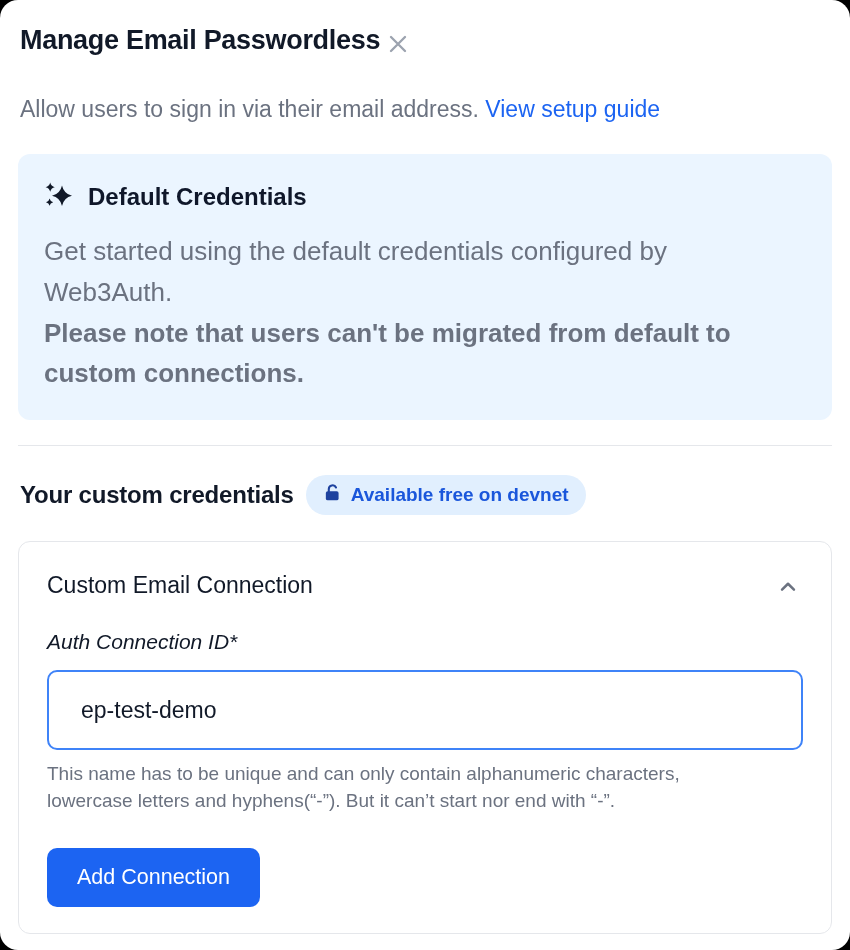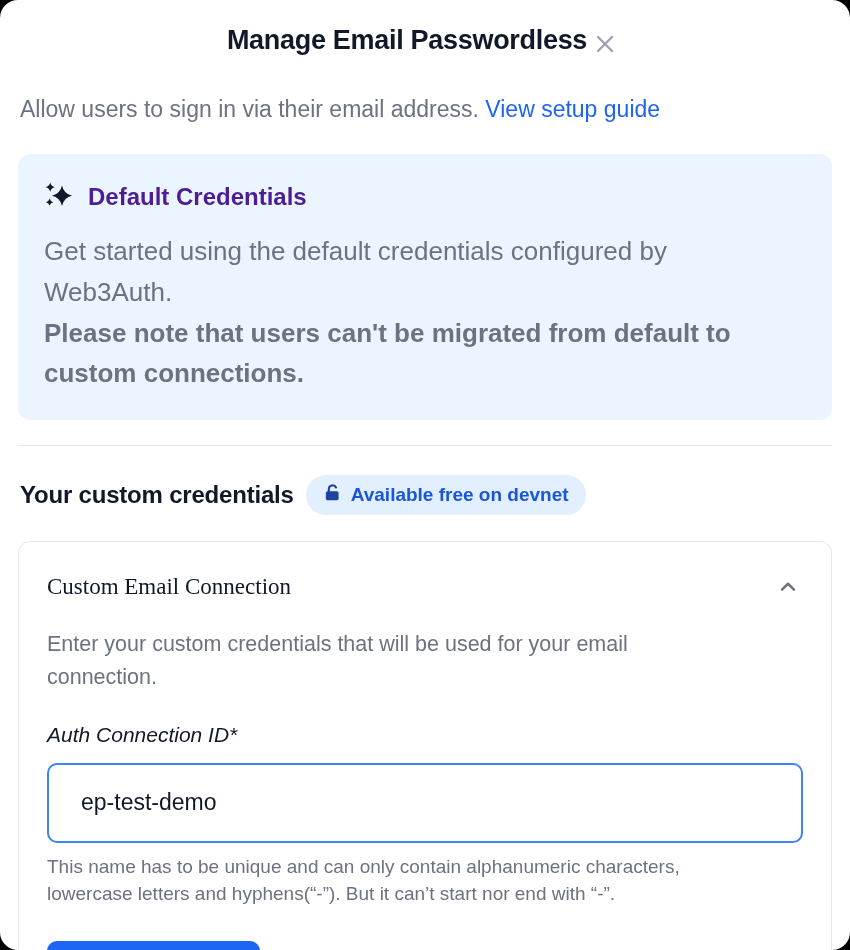--- a/index.html
+++ b/index.html
@@ -6,34 +6,34 @@
   html, body { width: 850px; height: 950px; background: #000; font-family: "Liberation Sans", sans-serif; }
   .modal {
     position: relative;
     width: 850px; height: 950px;
     background: #ffffff;
     border-radius: 18px;
     padding: 24px 18px 18px 18px;
     overflow: hidden;
   }
   
-  .modal-header { display: flex; align-items: flex-start; justify-content: center; padding: 0 2px; }
+  .modal-header { display: flex; align-items: flex-start; justify-content: flex-start; padding: 0 2px; }
   .modal-title { font-size: 27px; font-weight: 700; color: #111928; letter-spacing: -0.3px; line-height: 1.2; }
   .close-btn { background: none; border: none; cursor: pointer; padding: 4px; margin-top: 2px; line-height: 0; }
   .subtitle { margin-top: 33px; padding: 0 2px; font-size: 23px; color: #6B7280; line-height: 1.3; }
   .subtitle a { color: #1C64F2; text-decoration: none; cursor: pointer; }
   
   .info-box {
     margin-top: 29px;
     background: #EBF5FF;
     border-radius: 12px;
     padding: 27px 26px 26px 26px;
   }
   .info-head { display: flex; align-items: center; gap: 15px; }
-  .info-title { font-size: 24px; font-weight: 600; color: #4c1d95; }
+  .info-title { font-size: 24px; font-weight: 600; color: #0f172a; }
   .info-body { margin-top: 17px; font-size: 26px; color: #6B7280; line-height: 1.57; max-width: 740px; }
   .info-note { display: block; font-weight: 700; max-width: 700px; }
   
   .divider { margin-top: 25px; border: none; border-top: 1px solid #E5E7EB; }
   
   .section-row { margin-top: 29px; display: flex; align-items: center; gap: 12px; padding: 0 2px; }
   .section-heading { font-size: 24px; font-weight: 700; color: #111928; letter-spacing: -0.2px; }
   .badge {
     display: inline-flex; align-items: center; gap: 9px;
     background: #E1EFFE; color: #1A56DB;
@@ -42,21 +42,21 @@
     line-height: 1.1;
   }
   
   .card {
     margin-top: 26px;
     border: 1px solid #E5E7EB;
     border-radius: 12px;
     background: #ffffff;
     padding: 30px 28px 26px 28px;
   }
-  .card-head { display: flex; align-items: center; justify-content: space-between; cursor: pointer; font-family: Liberation Serif, serif; }
+  .card-head { display: flex; justify-content: space-between; cursor: pointer; }
   .card-title { font-size: 23px; font-weight: 500; color: #111928; }
   .chevron-btn { background: none; border: none; cursor: pointer; line-height: 0; padding: 2px; }
   .card-desc { margin-top: 26px; font-size: 21.5px; color: #6B7280; line-height: 1.55; max-width: 680px; }
   .field-label { margin-top: 28px; font-size: 21px; font-weight: 500; color: #111928; font-style: italic; }
   .field-input {
     margin-top: 16px;
     width: 100%; height: 80px;
     border: 2px solid #3F83F8;
     border-radius: 10px;
     background: #ffffff;
@@ -128,21 +128,20 @@
       <h3 class="card-title">Custom Email Connection</h3>
       <button class="chevron-btn" aria-label="Collapse">
         <span>
           <svg width="26" height="26" viewBox="0 0 24 24" fill="none">
             <path d="M6.5 14.5 L12 9 L17.5 14.5" stroke="#6B7280" stroke-width="2.3" stroke-linecap="round" stroke-linejoin="round"></path>
           </svg>
         </span>
       </button>
     </div>
 
-    <p class="card-desc">Enter your custom credentials that will be used for your email connection.</p>
 
     <div class="field-label">Auth Connection ID*</div>
     <input class="field-input" type="text" value="ep-test-demo" style="">
     <p class="field-helper">This name has to be unique and can only contain alphanumeric characters, lowercase letters and hyphens(“-”). But it can’t start nor end with “-”.</p>
 
     <div class="card-actions">
       <button class="primary-btn">Add Connection</button>
     </div>
   </div>
 

